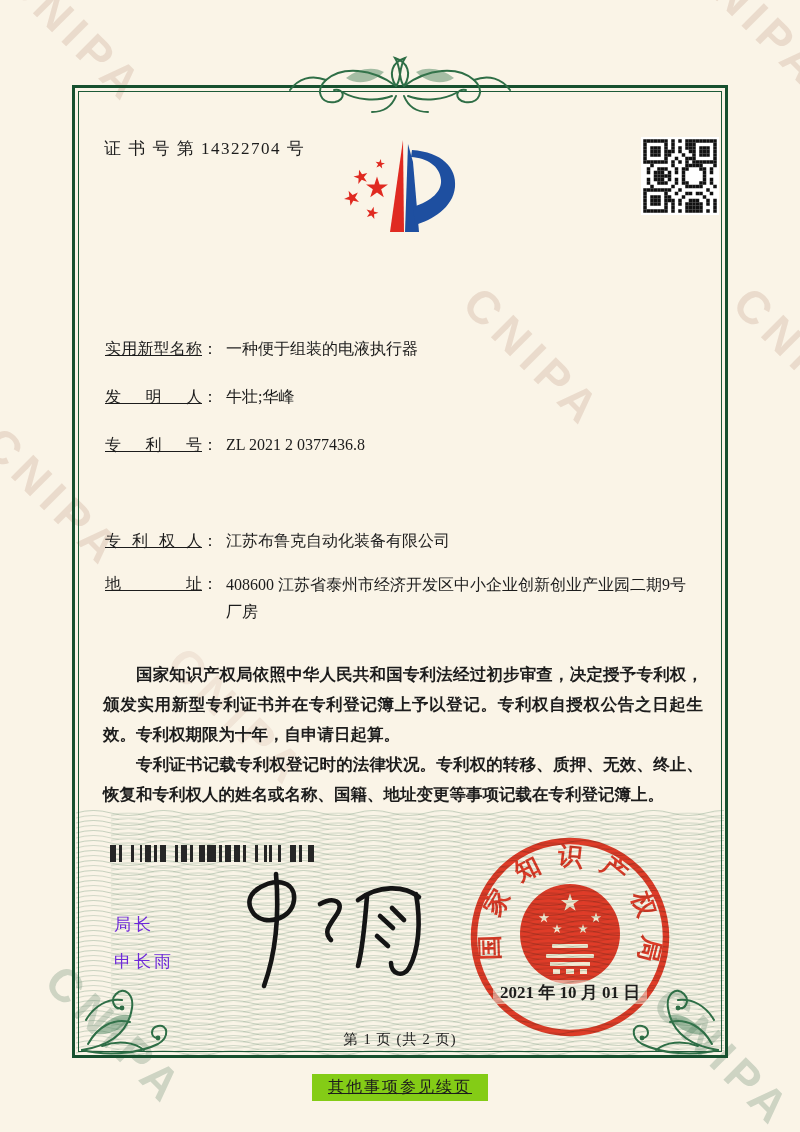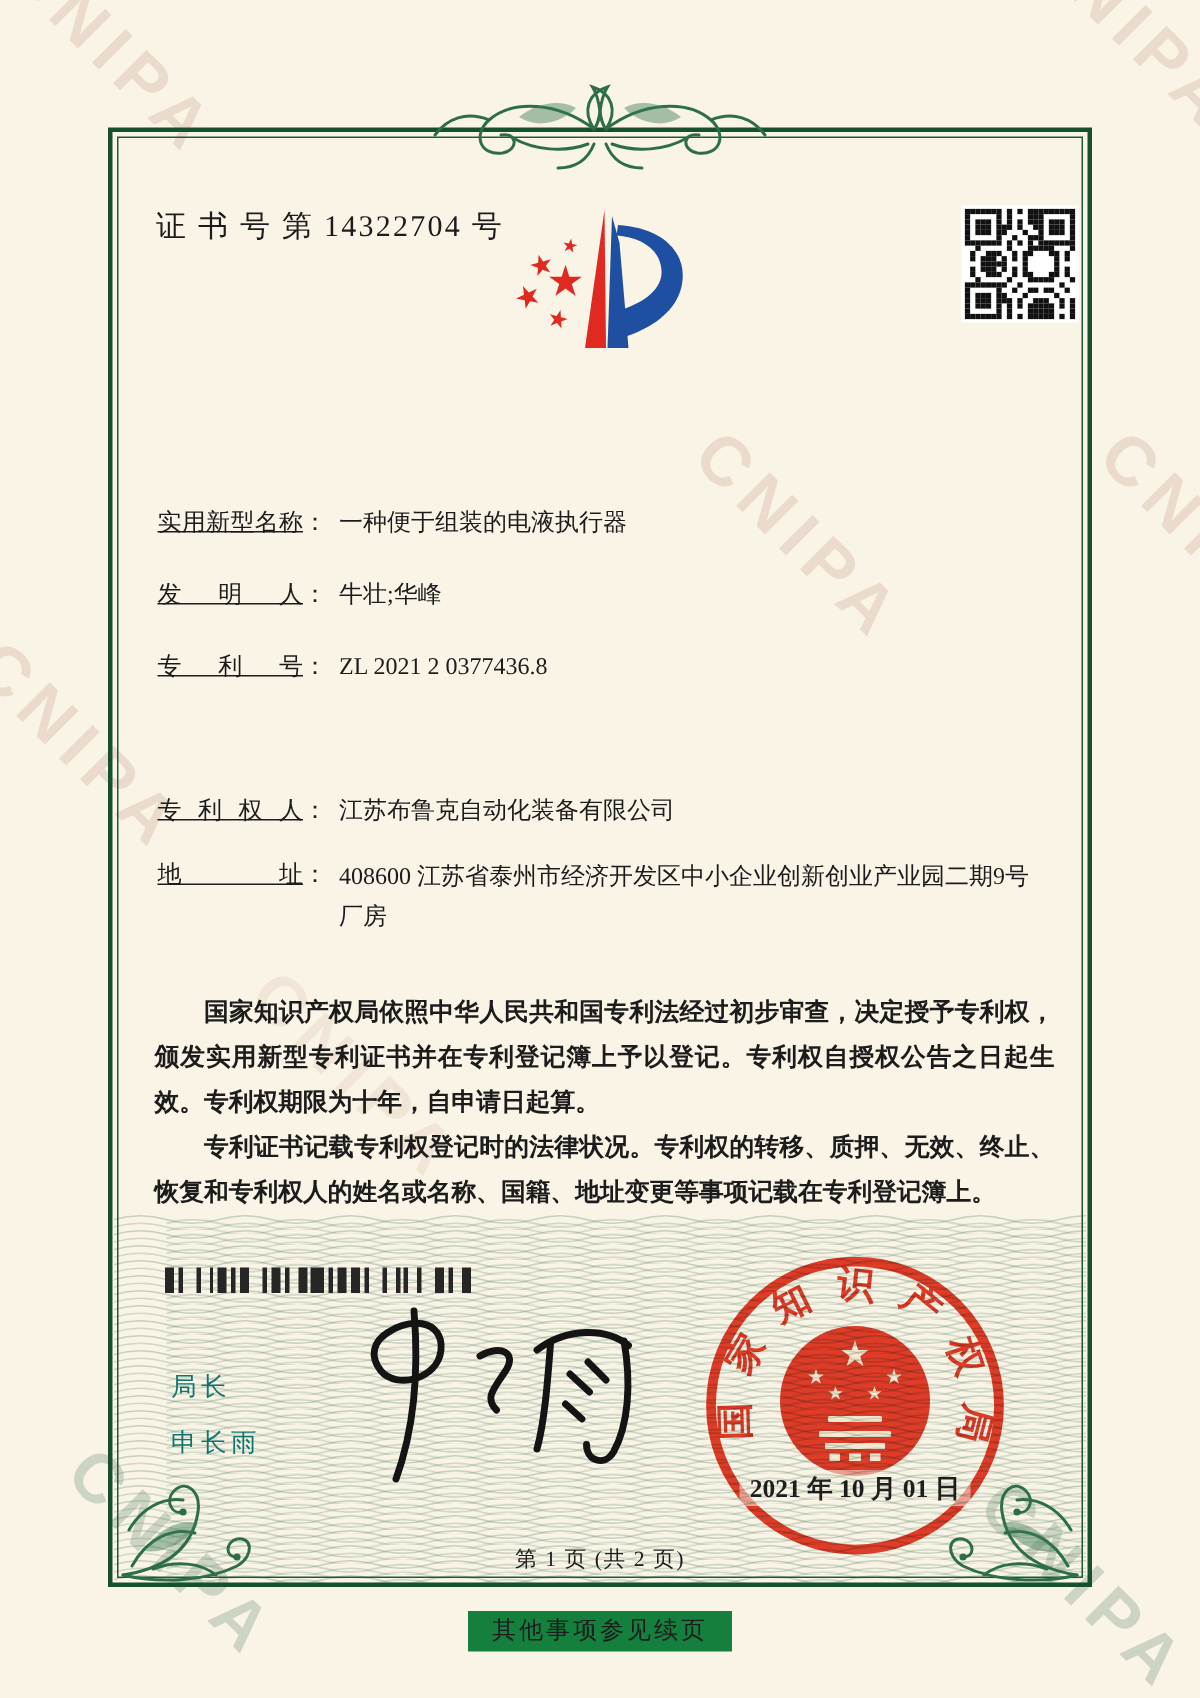--- a/index.html
+++ b/index.html
@@ -14,47 +14,47 @@
   .wm3{left:446px;top:330px;} .wm4{left:-34px;top:470px;}
   .wm5{left:716px;top:330px;} .wm6{left:150px;top:690px;color:rgba(198,162,142,0.18);}
   .wm7{left:28px;top:1008px;} .wm8{left:636px;top:1030px;}
   
   .border-outer{position:absolute;left:72px;top:85px;right:72px;bottom:74px;
                 border:3px solid #17502f;}
   .border-inner{position:absolute;left:78px;top:91px;right:78px;bottom:80px;
                 border:1px solid #1c5a38;}
   .deco{position:absolute;left:0;top:0;pointer-events:none;}
   
-  .certno{position:absolute;left:104px;top:137px;font-size:20px;letter-spacing:1.5px;}
+  .certno{position:absolute;left:104px;top:137px;font-size:17px;letter-spacing:1.5px;}
   .title{position:absolute;left:0;top:240px;width:100%;text-align:center;
          font-size:35px;font-weight:bold;letter-spacing:7px;}
   .qr{position:absolute;left:641px;top:137px;width:78px;height:78px;background:#fff;}
   
   .row{position:absolute;left:105px;font-size:16px;line-height:26px;white-space:nowrap;}
   .lbl{display:inline-block;width:97px;text-align:justify;text-align-last:justify;vertical-align:top;text-decoration:underline;}
   .colon{display:inline-block;vertical-align:top;}
   .val{display:inline-block;margin-left:8px;vertical-align:top;}
   .row-addr{white-space:normal;}
   .row-addr .val{width:462px;line-height:27px;}
   .pair2{position:absolute;left:293px;top:0;white-space:nowrap;}
   
   .paras{position:absolute;left:103px;top:660px;width:600px;font-size:16.5px;
          line-height:30px;text-align:justify;}
   .paras p{margin:0;text-indent:2em;font-weight:bold;}
   
   .barcode{position:absolute;left:110px;top:845px;width:204px;height:17px;display:flex;}
   .barcode div{height:100%;}
   .sig-labels{position:absolute;left:114px;top:906px;font-family:"Liberation Sans",sans-serif;
-              font-size:17px;line-height:37px;letter-spacing:3px;color:#0f766e;}
+              font-size:17px;line-height:37px;letter-spacing:3px;color:#6d28d9;}
   .signature{position:absolute;left:212px;top:858px;}
   .seal{position:absolute;left:455px;top:822px;mix-blend-mode:multiply;}
   .pagefoot{position:absolute;left:0;top:1030px;width:100%;text-align:center;
             font-size:14.5px;letter-spacing:1px;}
   .note{position:absolute;left:50%;top:1074px;transform:translateX(-50%);
-        background:#15803d;padding:3px 16px;font-size:16px;letter-spacing:2px;white-space:nowrap;}
+        background:#84cc16;padding:3px 16px;font-size:16px;letter-spacing:2px;white-space:nowrap;text-decoration:underline;}
   .orn{stroke:#2e6e46;fill:none;stroke-width:2;stroke-linecap:round;}
   .orn-fill{fill:#3b7a52;opacity:.45;stroke:none;}
 </style>
 </head>
 <body>
 
 <div class="page">
 
   <div class="wm wm1">CNIPA</div>
   <div class="wm wm2">CNIPA</div>

